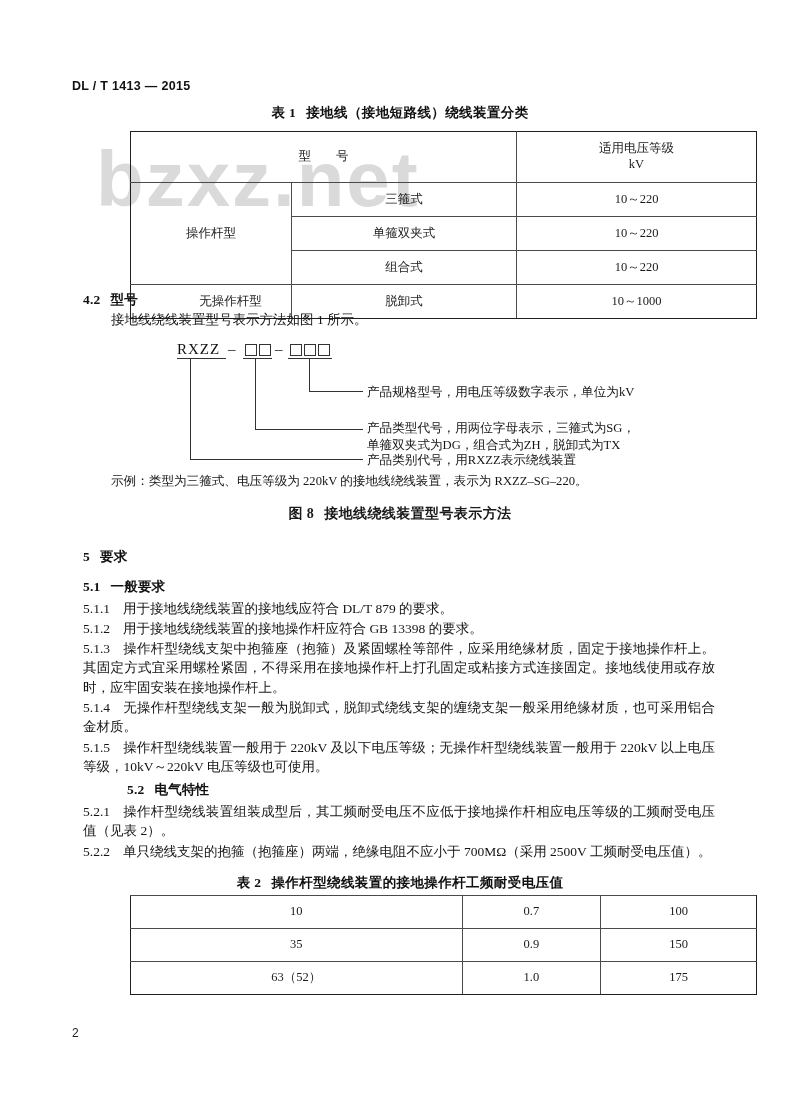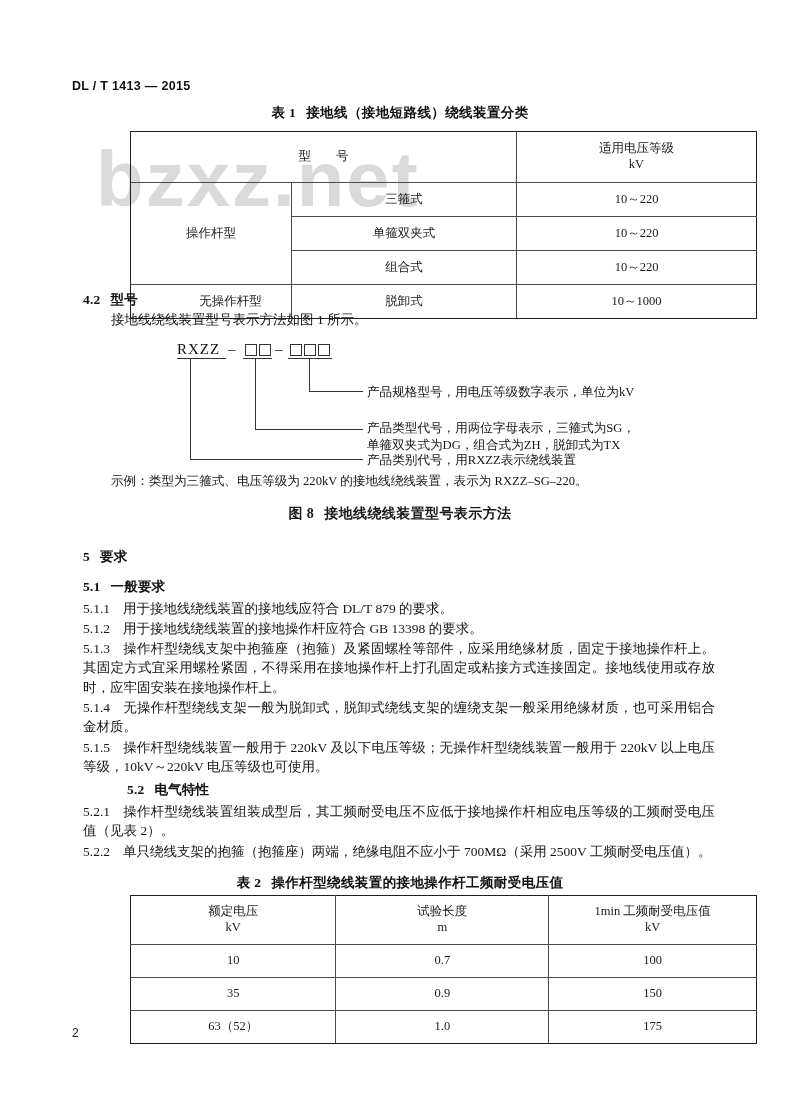--- a/index.html
+++ b/index.html
@@ -305,31 +305,20 @@
       <span class="num-lead">5.2.2</span><span>单只绕线支架的抱箍（抱箍座）两端，绝缘电阻不应小于 700MΩ（采用 2500V 工频耐受电压值）。</span>
     </div>
 
     <div class="tbl-caption" style="top:874px;">
       <span class="capnum">表 2</span><span>操作杆型绕线装置的接地操作杆工频耐受电压值</span>
     </div>
 
     <table class="doc thick" id="table2" style="left:86px; top:895px; width:627px;">
       <tbody>
         <tr>
-          <td class="outer-top outer-left two-line" style="width:205px; height:44px;">
-            <span>额定电压</span><br><span>kV</span>
-          </td>
-          <td class="outer-top two-line" style="width:214px;">
-            <span>试验长度</span><br><span>m</span>
-          </td>
-          <td class="outer-top outer-right two-line" style="width:208px;">
-            <span>1min 工频耐受电压值</span><br><span>kV</span>
-          </td>
-        </tr>
-        <tr>
           <td class="outer-left" style="height:28px;">
             <span>10</span>
           </td>
           <td>
             <span>0.7</span>
           </td>
           <td class="outer-right">
             <span>100</span>
           </td>
         </tr>

